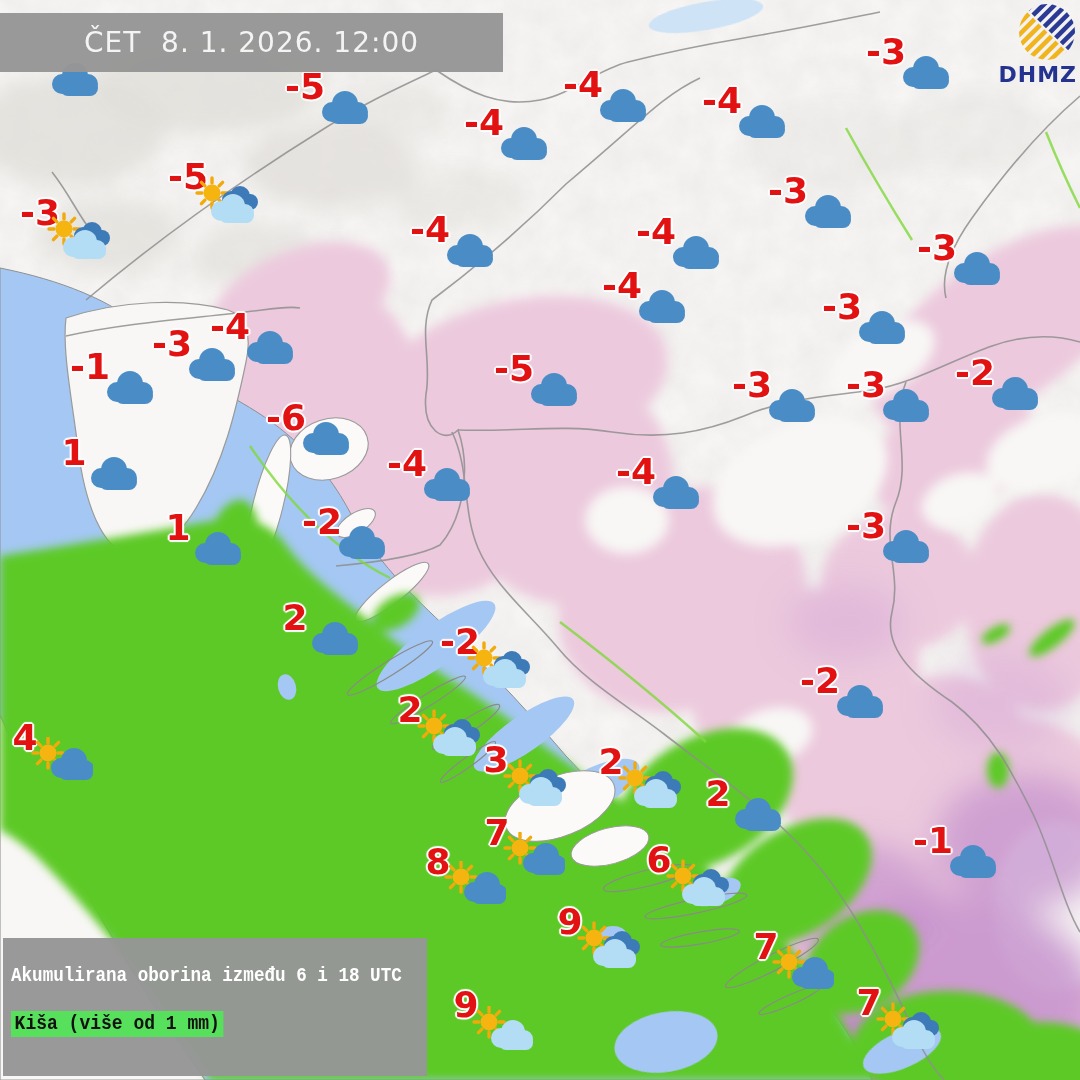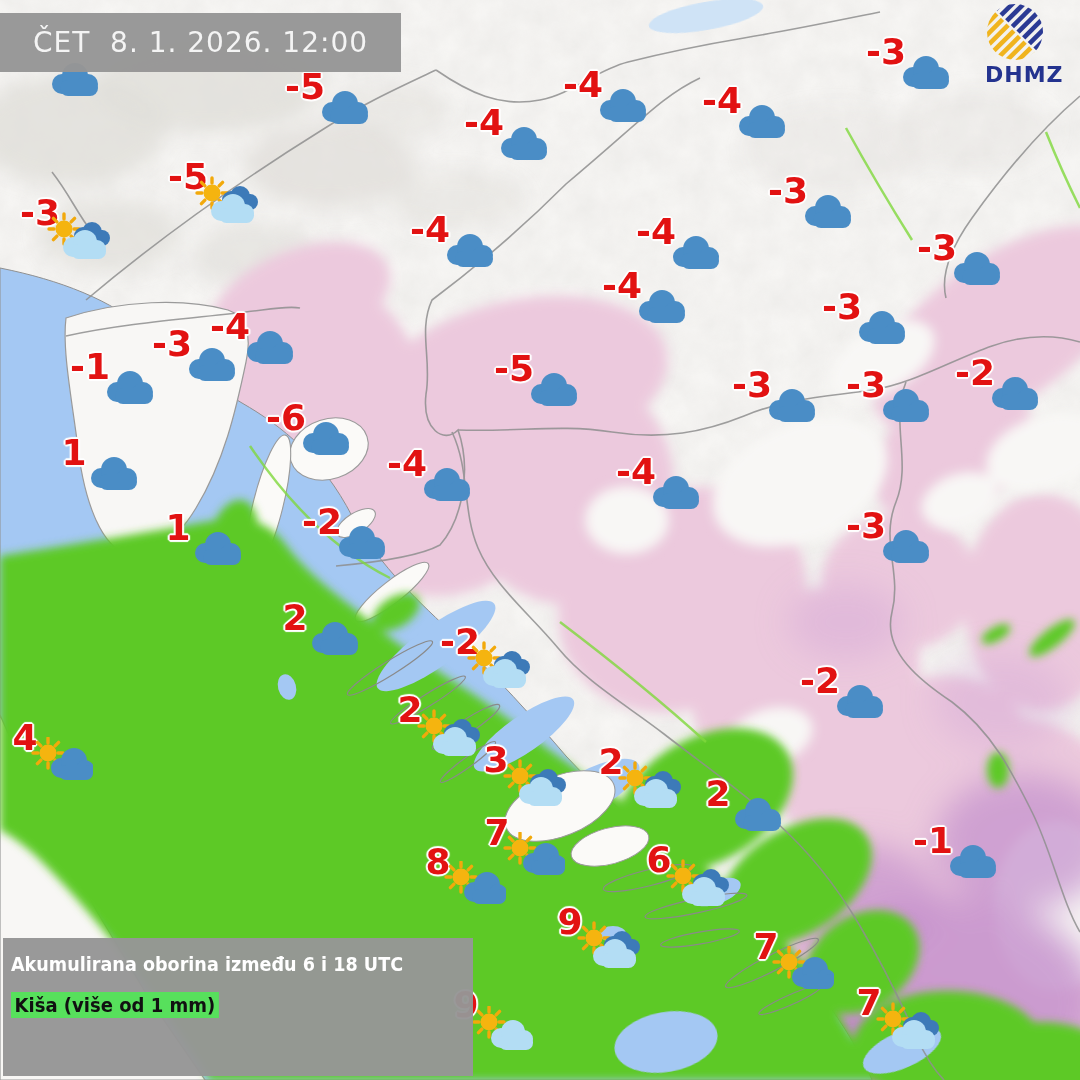--- a/index.html
+++ b/index.html
@@ -1,34 +1,34 @@
 <!DOCTYPE html>
 <html><head>
 <meta charset="utf-8">
 <style>
   html,body{margin:0;padding:0;background:#ffffff;}
   .canvas{position:relative;width:1080px;height:1080px;overflow:hidden;
           font-family:"DejaVu Sans","Liberation Sans",sans-serif;background:#f8f7f5;}
   .map-svg{position:absolute;left:0;top:0;z-index:1;}
 
   
-  .header-bar{position:absolute;left:0;top:13px;width:401px;height:59px;background:rgba(150,150,150,.97);
+  .header-bar{position:absolute;left:0;top:13px;width:503px;height:59px;background:rgba(150,150,150,.97);
               z-index:30;display:flex;align-items:center;justify-content:center;}
   .header-bar .dt{color:#f4f4f4;font-size:28px;letter-spacing:1px;white-space:pre;}
 
   
-  .logo{position:absolute;left:985px;top:2px;width:92px;height:92px;z-index:30;text-align:left;}
+  .logo{position:absolute;left:985px;top:2px;width:92px;height:92px;z-index:30;text-align:right;}
   .logo .logo-text{color:#24338f;font-weight:bold;font-size:22px;letter-spacing:1px;margin-top:-4px;}
 
   
-  .legend{position:absolute;left:3px;top:938px;width:470px;height:138px;background:rgba(150,150,150,.97);
-          z-index:30;box-sizing:border-box;padding:14px 8px 8px 8px;}
+  .legend{position:absolute;left:3px;top:938px;width:424px;height:138px;background:rgba(150,150,150,.97);
+          z-index:30;box-sizing:border-box;padding:26px 8px 8px 8px;font-family:Liberation Mono, monospace;}
   .legend .title{color:#fff;font-weight:bold;font-size:20px;white-space:nowrap;
                  transform:scaleX(.88);transform-origin:left;}
-  .legend .rows{margin-top:16px;line-height:26px;}
+  .legend .rows{margin-top:24px;line-height:26px;}
   .legend .chip{display:inline-block;color:#111;font-weight:bold;font-size:20px;white-space:nowrap;
                 padding:0 4px;transform:scaleX(.9);transform-origin:left;}
 
   
   .stations{position:absolute;left:0;top:0;width:1080px;height:1080px;z-index:20;}
   .station{position:absolute;width:0;height:0;}
   .temp{position:absolute;transform:translate(-50%,-50%);color:#e21212;font-weight:800;font-size:36px;
         text-shadow:-2px 0 1px #fff,2px 0 1px #fff,0 -2px 1px #fff,0 2px 1px #fff,
                     -1px -1px 1px #fff,1px 1px 1px #fff,1px -1px 1px #fff,-1px 1px 1px #fff;
         white-space:nowrap;}

